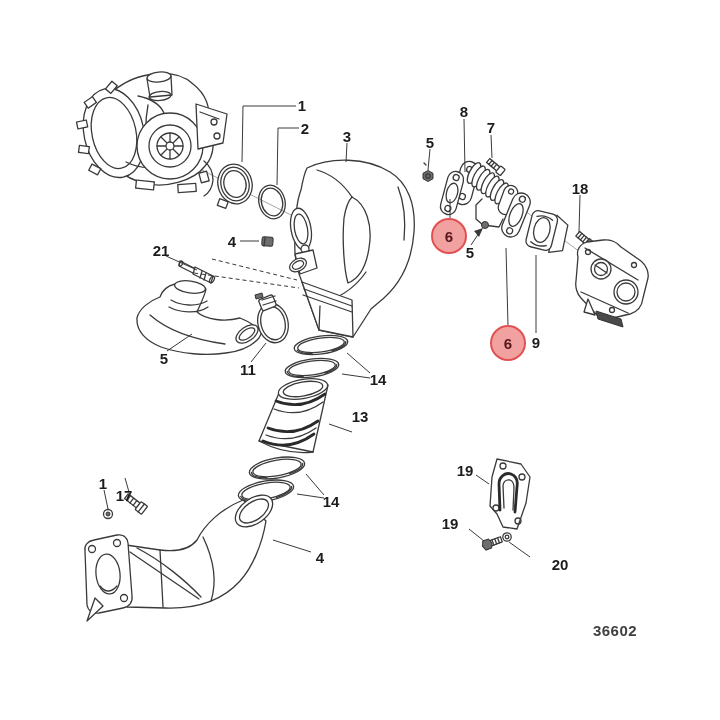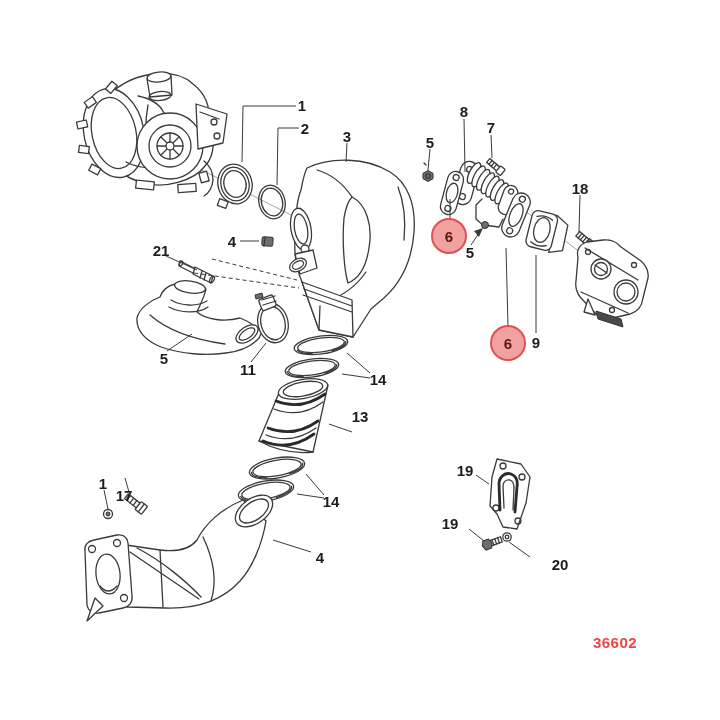--- a/index.html
+++ b/index.html
@@ -16,21 +16,21 @@
   .hot{
     position:absolute;width:36px;height:36px;border-radius:50%;
     transform:translate(-50%,-50%);
     background:#f2a1a1;border:2px solid #e05252;
     display:flex;align-items:center;justify-content:center;
     font-weight:bold;font-size:15px;color:#571717;cursor:pointer;
     box-sizing:border-box;
   }
   .dwg{
     position:absolute;transform:translate(-50%,-50%);
-    font-weight:bold;font-size:15px;color:#ef4444;letter-spacing:0.5px;margin-top:12px;
+    font-weight:bold;font-size:15px;color:#404040;letter-spacing:0.5px;
   }
   svg .s{stroke:#3a3a3a;stroke-width:1.3;fill:none;stroke-linecap:round;stroke-linejoin:round;}
   svg .sf{stroke:#3a3a3a;stroke-width:1.3;fill:#ffffff;stroke-linejoin:round;}
   svg .thin{stroke:#9a9a9a;stroke-width:0.9;fill:none;}
   svg .ld{stroke:#3a3a3a;stroke-width:1;fill:none;}
   svg .thick{stroke:#2a2a2a;stroke-width:2.8;fill:none;stroke-linecap:round;}
   svg .dk{fill:#6e6e6e;stroke:#333;stroke-width:1;}
 </style>
 </head>
 <body>

